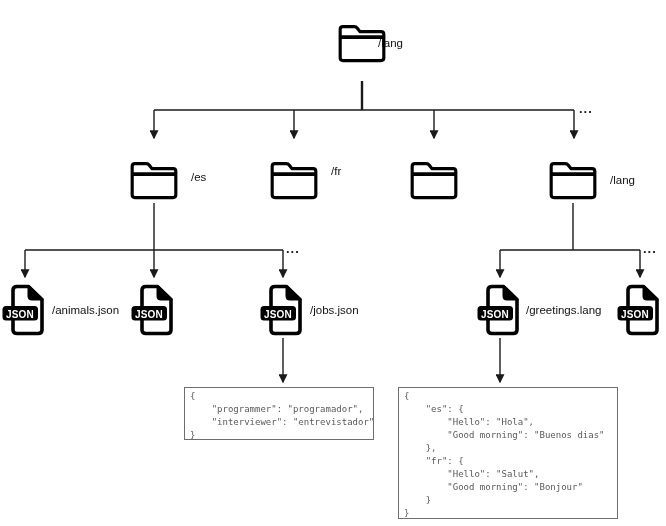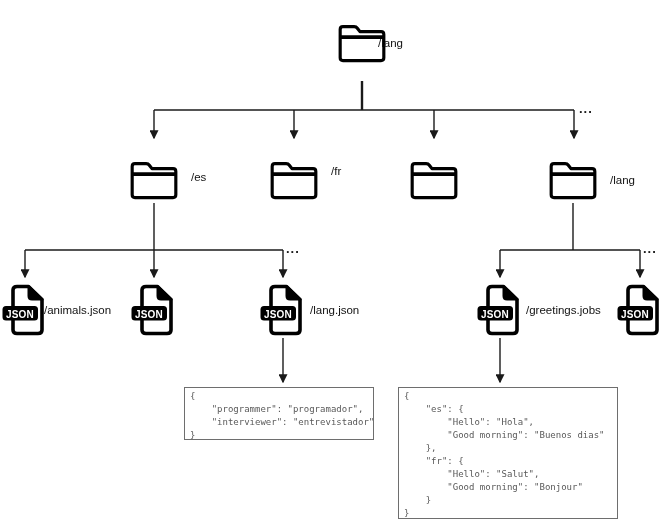--- a/index.html
+++ b/index.html
@@ -111,44 +111,44 @@
 
 <div class="abs ellipsis" style="left:286px;top:242px">...</div>
 <div class="abs ellipsis" style="left:643px;top:242px">...</div>
 
 <div class="abs" style="left:2px;top:283px">
   <svg width="46" height="54" viewBox="0 0 46 54">
     <use href="#file-shape"></use>
     <text x="18" y="34.5" text-anchor="middle" font-size="10" font-weight="bold" fill="#fff" font-family="'Liberation Sans',sans-serif" letter-spacing="0.2">JSON</text>
   </svg>
 </div>
-<div class="abs node-label" style="left:44px;top:303px">/animals.json</div>
+<div class="abs node-label" style="left:52px;top:303px">/animals.json</div>
 
 <div class="abs" style="left:131px;top:283px">
   <svg width="46" height="54" viewBox="0 0 46 54">
     <use href="#file-shape"></use>
     <text x="18" y="34.5" text-anchor="middle" font-size="10" font-weight="bold" fill="#fff" font-family="'Liberation Sans',sans-serif" letter-spacing="0.2">JSON</text>
   </svg>
 </div>
 
 <div class="abs" style="left:260px;top:283px">
   <svg width="46" height="54" viewBox="0 0 46 54">
     <use href="#file-shape"></use>
     <text x="18" y="34.5" text-anchor="middle" font-size="10" font-weight="bold" fill="#fff" font-family="'Liberation Sans',sans-serif" letter-spacing="0.2">JSON</text>
   </svg>
 </div>
-<div class="abs node-label" style="left:310px;top:303px">/lang.json</div>
+<div class="abs node-label" style="left:310px;top:303px">/jobs.json</div>
 
 <div class="abs" style="left:477px;top:283px">
   <svg width="46" height="54" viewBox="0 0 46 54">
     <use href="#file-shape"></use>
     <text x="18" y="34.5" text-anchor="middle" font-size="10" font-weight="bold" fill="#fff" font-family="'Liberation Sans',sans-serif" letter-spacing="0.2">JSON</text>
   </svg>
 </div>
-<div class="abs node-label" style="left:526px;top:303px">/greetings.jobs</div>
+<div class="abs node-label" style="left:526px;top:303px">/greetings.lang</div>
 
 <div class="abs" style="left:617px;top:283px">
   <svg width="46" height="54" viewBox="0 0 46 54">
     <use href="#file-shape"></use>
     <text x="18" y="34.5" text-anchor="middle" font-size="10" font-weight="bold" fill="#fff" font-family="'Liberation Sans',sans-serif" letter-spacing="0.2">JSON</text>
   </svg>
 </div>
 
 <div class="code-box" style="left:184px;top:387px;width:190px;height:53px">
   <pre>{

